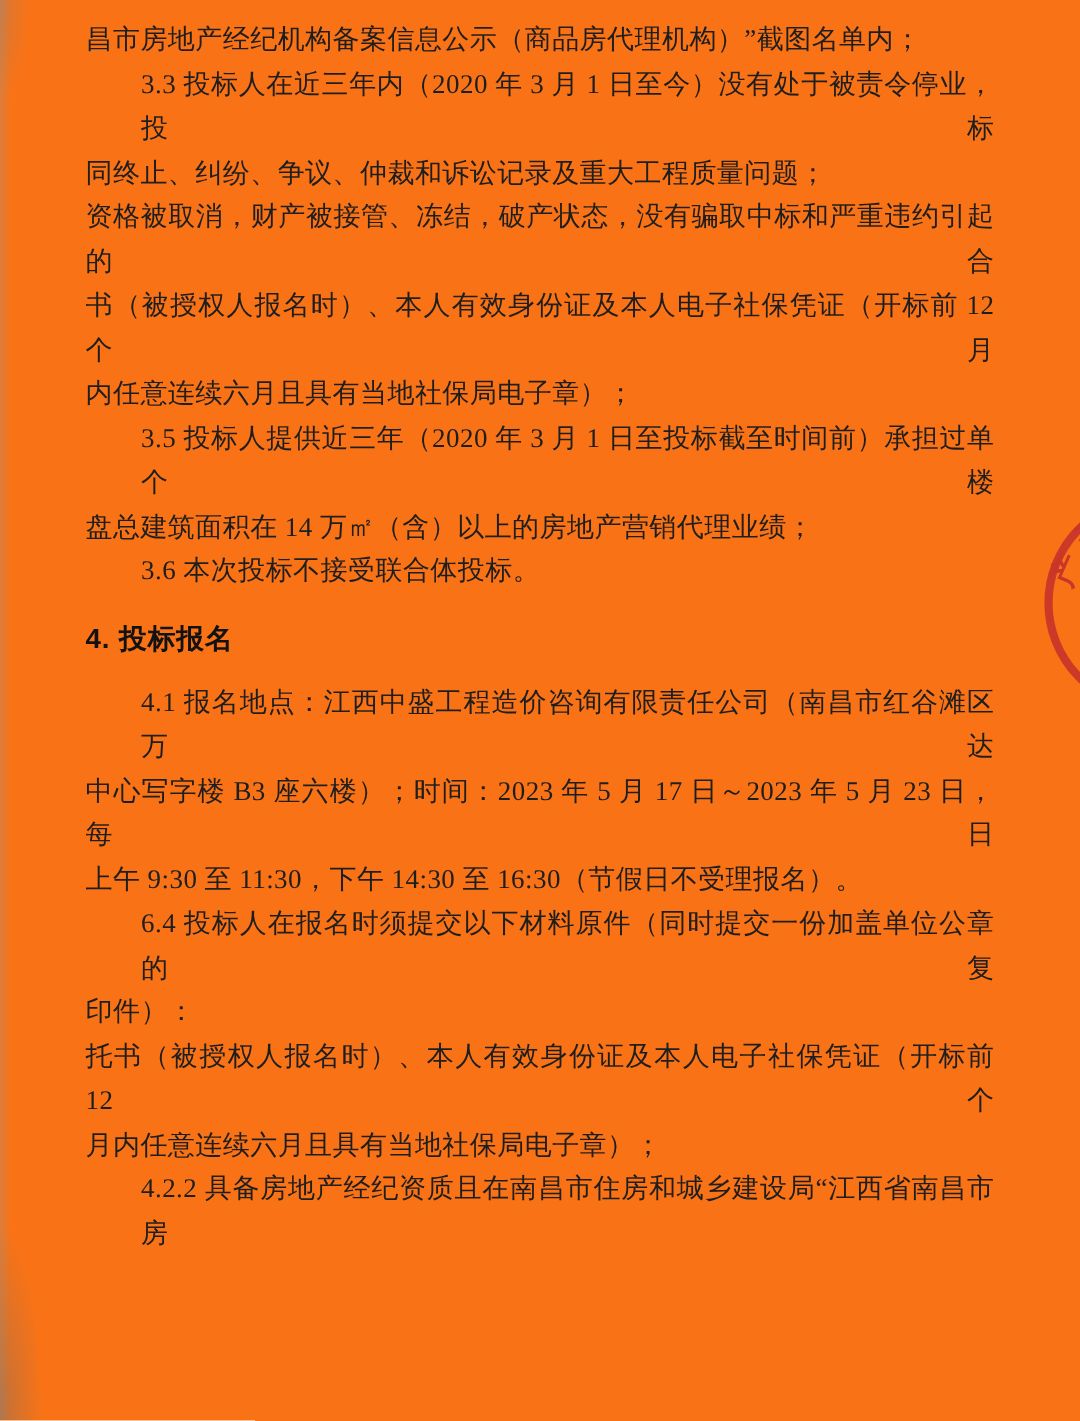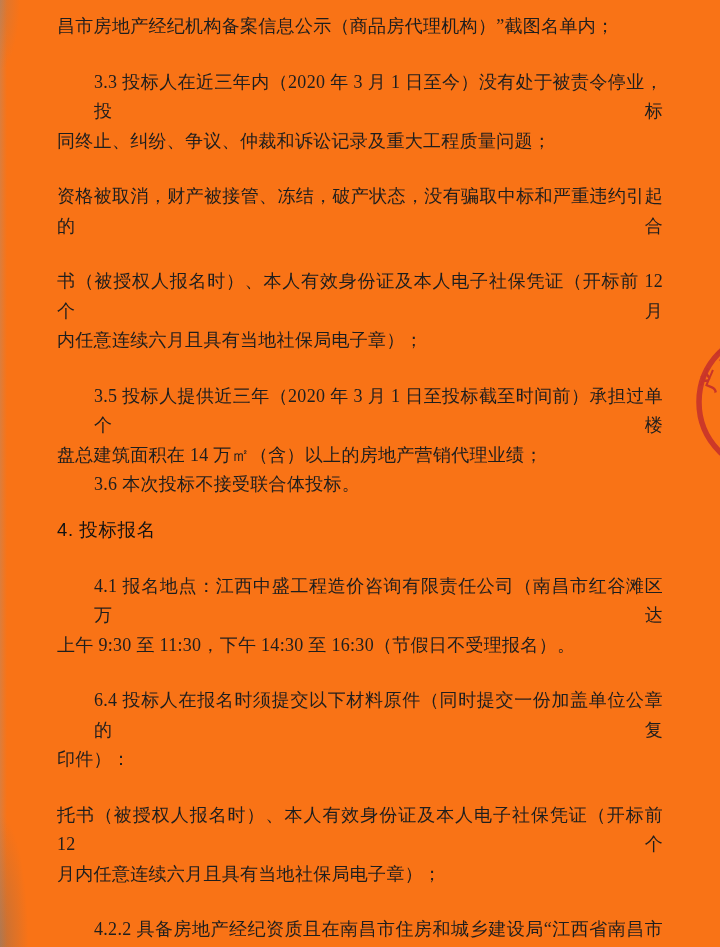--- a/index.html
+++ b/index.html
@@ -7,25 +7,25 @@
     position:relative;width:720px;height:947px;overflow:hidden;
     background:#f97316;
     font-family:"Liberation Serif","DejaVu Serif",serif;
     padding-left:37px;
   }
   
   .text-column{position:absolute;left:57px;top:12px;width:606px;}
   .line{
     font-size:18px;line-height:29.5px;color:#1e1e1e;letter-spacing:0.3px;
   }
-  .line.justify{text-align:justify;text-align-last:justify;margin-top:26px;}
+  .line.justify{text-align:justify;text-align-last:justify;}
   .line.indent{padding-left:37px;}
   .line.heading{
     font-family:"Liberation Sans","DejaVu Sans",sans-serif;
-    font-weight:normal;font-size:18.5px;line-height:32px;
+    font-weight:bold;font-size:18.5px;line-height:32px;
     margin-top:14px;margin-bottom:12px;color:#121212;letter-spacing:0.6px;
   }
   
   .seal{position:absolute;top:326px;right:0;width:64px;height:152px;overflow:hidden;opacity:0.92;}
   .seal svg{display:block;}
   .seal text{font-family:"DejaVu Sans",sans-serif;font-weight:bold;fill:#c5302b;}
   .seal-arc{font-size:21px;letter-spacing:6px;}
   .seal-digits{font-size:10.5px;letter-spacing:2.5px;}
   .seal-glyph{font-size:17px;}
   
@@ -52,20 +52,21 @@
       <div class="line indent justify">3.3 投标人在近三年内（2020 年 3 月 1 日至今）没有处于被责令停业，投标</div>
       <div class="line plain">同终止、纠纷、争议、仲裁和诉讼记录及重大工程质量问题；</div>
       <div class="line justify">资格被取消，财产被接管、冻结，破产状态，没有骗取中标和严重违约引起的合</div>
       <div class="line justify">书（被授权人报名时）、本人有效身份证及本人电子社保凭证（开标前 12 个月</div>
       <div class="line plain">内任意连续六月且具有当地社保局电子章）；</div>
       <div class="line indent justify">3.5 投标人提供近三年（2020 年 3 月 1 日至投标截至时间前）承担过单个楼</div>
       <div class="line plain">盘总建筑面积在 14 万㎡（含）以上的房地产营销代理业绩；</div>
       <div class="line indent">3.6 本次投标不接受联合体投标。</div>
       <div class="line heading">4. 投标报名</div>
       <div class="line indent justify">4.1 报名地点：江西中盛工程造价咨询有限责任公司（南昌市红谷滩区万达</div>
+      <div class="line justify">中心写字楼 B3 座六楼）；时间：2023 年 5 月 17 日～2023 年 5 月 23 日，每日</div>
       <div class="line plain">上午 9:30 至 11:30，下午 14:30 至 16:30（节假日不受理报名）。</div>
       <div class="line indent justify">6.4 投标人在报名时须提交以下材料原件（同时提交一份加盖单位公章的复</div>
       <div class="line plain">印件）：</div>
       <div class="line justify">托书（被授权人报名时）、本人有效身份证及本人电子社保凭证（开标前 12 个</div>
       <div class="line plain">月内任意连续六月且具有当地社保局电子章）；</div>
       <div class="line indent justify">4.2.2 具备房地产经纪资质且在南昌市住房和城乡建设局“江西省南昌市房</div>
     </div>
 
   <div class="seal">
     <svg width="150" height="152" viewBox="0 0 150 152">

